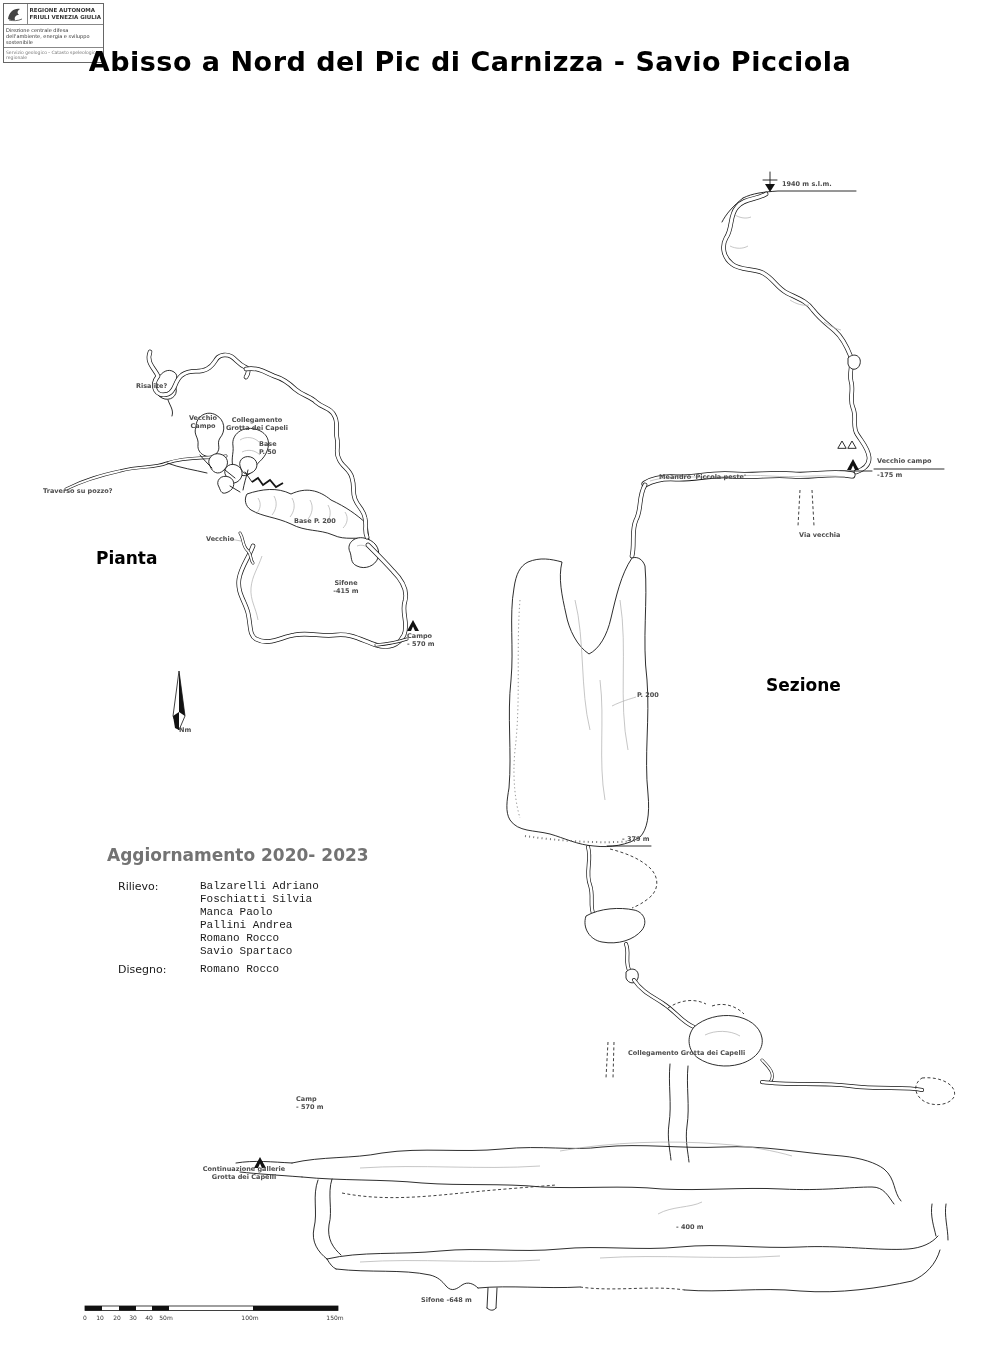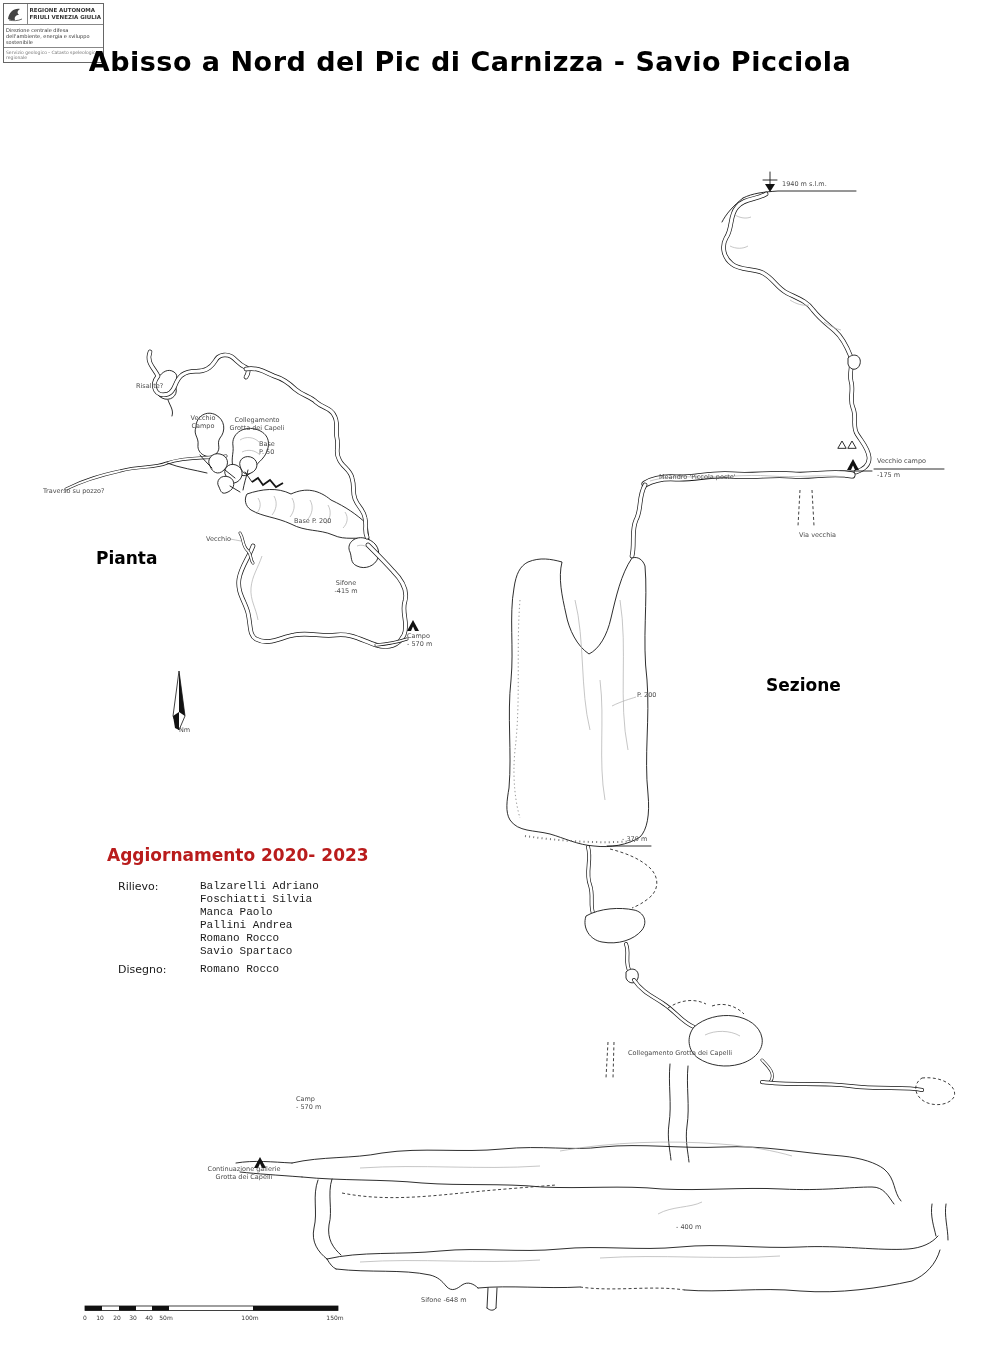--- a/index.html
+++ b/index.html
@@ -15,35 +15,35 @@
   .l3{fill:none;stroke:#fff;stroke-width:1.8;stroke-linejoin:round;stroke-linecap:round}
   .w4{fill:none;stroke:#161616;stroke-width:4;stroke-linejoin:round;stroke-linecap:round}
   .l4{fill:none;stroke:#fff;stroke-width:2.6;stroke-linejoin:round;stroke-linecap:round}
   .o{fill:#fff;stroke:#161616;stroke-width:.9;stroke-linejoin:round}
   .s{fill:none;stroke:#161616;stroke-width:.9;stroke-linejoin:round;stroke-linecap:round}
   .g{fill:none;stroke:#adadad;stroke-width:.7}
   .d{fill:none;stroke:#2a2a2a;stroke-width:.9;stroke-dasharray:3 2.4}
   .dot{fill:none;stroke:#8d8d8d;stroke-width:.9;stroke-dasharray:1.3 2.6}
   .rub{fill:none;stroke:#777;stroke-width:2;stroke-dasharray:1 3.2}
   
-  .lbl{position:absolute;z-index:2;font-size:6.5px;line-height:7.6px;color:#4c4c4c;white-space:pre;}
+  .lbl{position:absolute;z-index:2;font-size:6.5px;line-height:7.6px;color:#4c4c4c;white-space:pre;font-weight:bold;}
   .lbl.c{transform:translateX(-50%);text-align:center;}
   .hdg{position:absolute;z-index:2;font-weight:bold;font-size:17px;color:#000;}
   .title{position:absolute;z-index:2;left:0;top:46px;width:940px;text-align:center;
          font-weight:bold;font-size:27px;letter-spacing:.5px;color:#000;}
   
   .hbox{position:absolute;z-index:2;left:3px;top:3px;width:99px;border:.8px solid #666;
         font-size:5px;color:#333;background:#fff;}
   .hrow1{display:flex;border-bottom:.8px solid #888;}
   .hlogo{width:25px;border-right:.8px solid #888;display:flex;align-items:center;justify-content:center;padding:1px 0;}
   .hname{padding:3px 2px;font-size:5.5px;line-height:6.5px;font-weight:bold;white-space:pre;}
   .hrow2{padding:2px 2px;border-bottom:.8px solid #888;font-size:5px;line-height:6px;}
   .hrow3{padding:2px 2px;font-size:4.5px;color:#777;}
   
-  .cred-h{position:absolute;z-index:2;left:107px;top:845px;font-size:17px;font-weight:bold;color:#b91c1c;}
+  .cred-h{position:absolute;z-index:2;left:107px;top:845px;font-size:17px;font-weight:bold;color:#737373;}
   .cred-lab{position:absolute;z-index:2;left:118px;width:70px;font-size:11px;color:#1a1a1a;}
   .cred-val{position:absolute;z-index:2;left:200px;font-size:11px;color:#1a1a1a;font-family:Liberation Mono, monospace;}
   
   .tick{position:absolute;z-index:2;font-size:6px;color:#333;transform:translateX(-50%);}
 </style>
 </head>
 <body>
 
 <div id="sheet">
 

